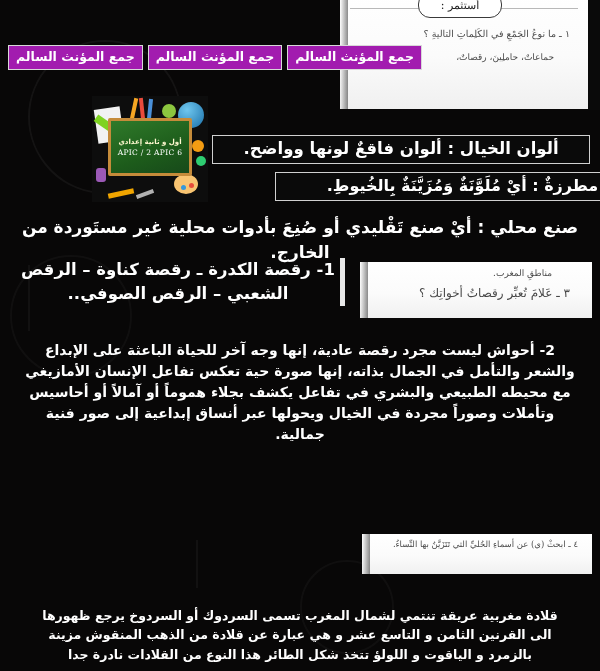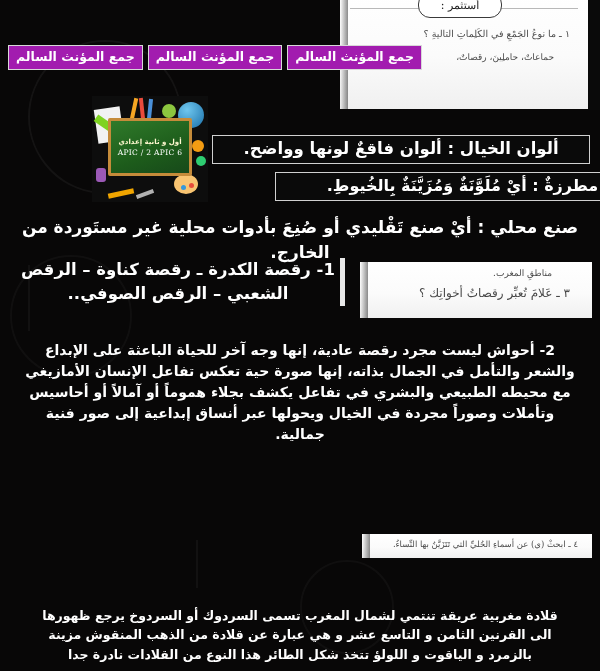--- a/index.html
+++ b/index.html
@@ -240,21 +240,21 @@
     <div class="scan-line" style="right:40px;top:6px;font-size:9px;">مناطقِ المغرب.</div>
     <div class="scan-line" style="right:22px;top:24px;font-size:12px;">٣ ـ عَلامَ تُعبِّر رقصاتُ أخواتِك ؟</div>
     <div class="scan-edge-r"></div>
   </div>
 
   <div class="para" style="left:22px;top:340px;width:556px;font-size:14px;line-height:1.5;">
     <span class="num">2-</span>
     <span>أحواش ليست مجرد رقصة عادية، إنها وجه آخر للحياة الباعثة على الإبداع والشعر والتأمل في الجمال بذاته، إنها صورة حية تعكس تفاعل الإنسان الأمازيغي مع محيطه الطبيعي والبشري في تفاعل يكشف بجلاء هموماً أو آمالاً أو أحاسيس وتأملات وصوراً مجردة في الخيال ويحولها عبر أنساق إبداعية إلى صور فنية جمالية.</span>
   </div>
 
-  <div class="scan" style="left:362px;top:534px;width:230px;height:24px;">
+  <div class="scan" style="left:362px;top:534px;width:230px;height:40px;">
     <div class="scan-inner"></div>
     <div class="scan-line" style="right:14px;top:5px;font-size:8.5px;">٤ ـ ابحثْ (ي) عن أسماءِ الحُليِّ التي تَتَزَيَّنُ بها النِّساءُ.</div>
     <div class="scan-edge-r"></div>
   </div>
 
   <div class="para" style="left:34px;top:606px;width:532px;font-size:12.5px;line-height:1.55;">قلادة مغربية عريقة تنتمي لشمال المغرب تسمى السردوك أو السردوخ يرجع ظهورها الى القرنين الثامن و التاسع عشر و هي عبارة عن قلادة من الذهب المنقوش مزينة بالزمرد و الياقوت و اللولؤ تتخذ شكل الطائر هذا النوع من القلادات نادرة جدا</div>
 
 </div>
 
 </body></html>

